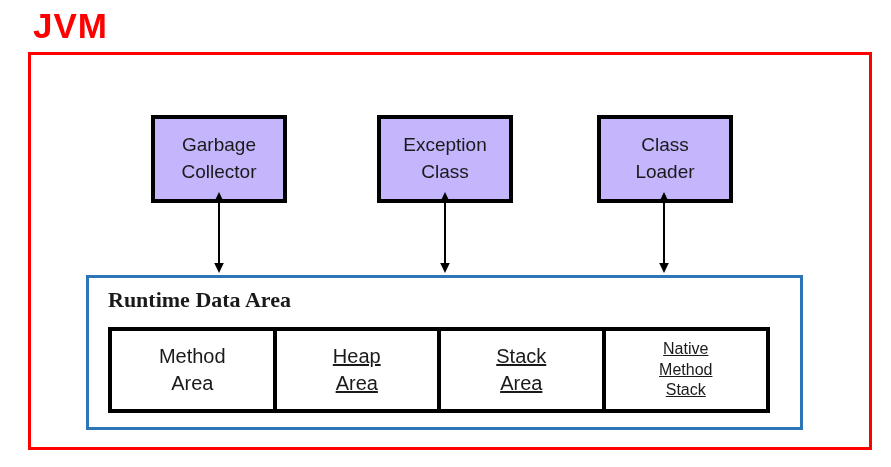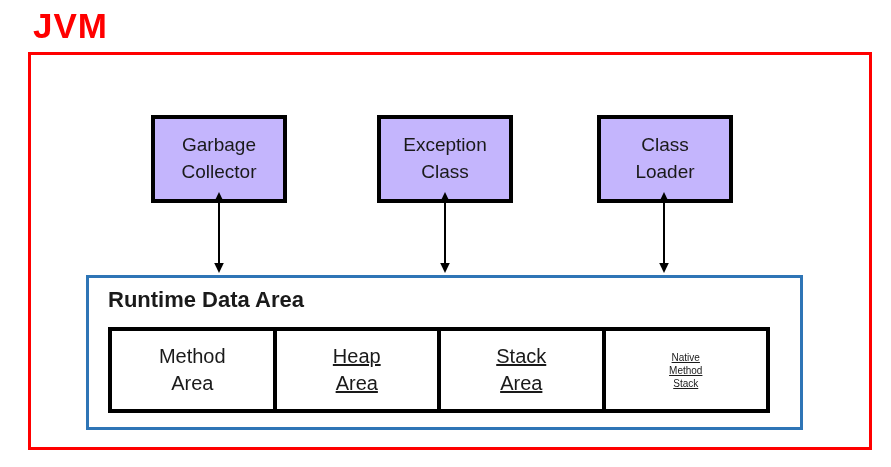--- a/index.html
+++ b/index.html
@@ -74,20 +74,21 @@
     background:#ffffff;
   }
 
   .runtime-title{
     position:absolute;
     left:19px; top:9px;
     font-size:22px;
     font-weight:600;
     color:var(--text);
     white-space:nowrap;
+    font-family:Liberation Serif, serif;
   }
 
   .area-row{
     position:absolute;
     left:19px; top:49px;
     width:662px; height:86px;
     display:flex;
   }
   .area-box{
     flex:1 1 0;
@@ -97,21 +98,21 @@
     align-items:center;
     justify-content:center;
     text-align:center;
     font-size:20px;
     line-height:1.35;
     color:var(--text);
     white-space:pre-line;
   }
   .area-box + .area-box{ margin-left:-4px;text-decoration:underline; }
   .area-box.small{
-    font-size:10px;
+    font-size:16px;
     line-height:1.3;
   }
 </style>
 </head>
 <body>
 
 <div class="stage">
 
   <div class="diagram-title">JVM</div>
 

